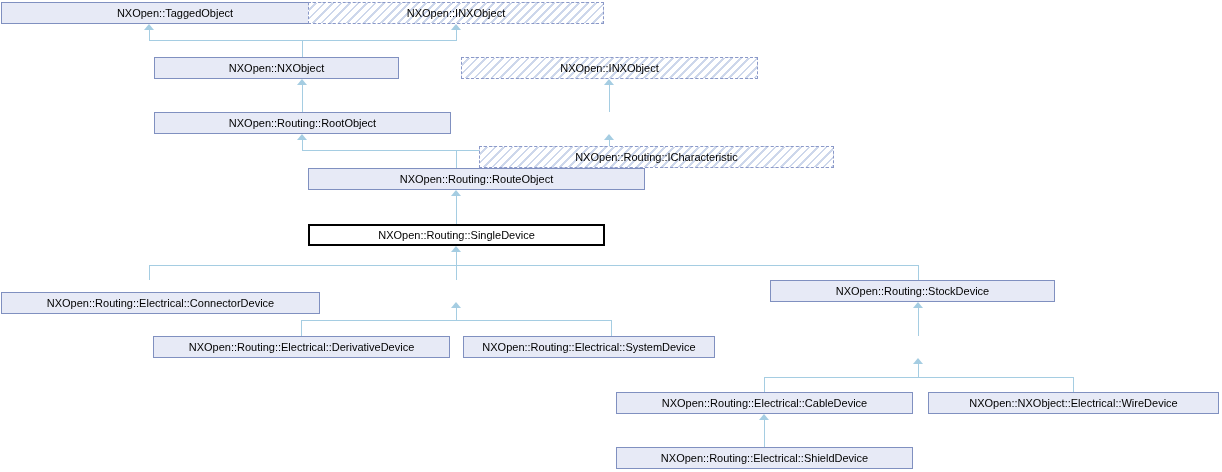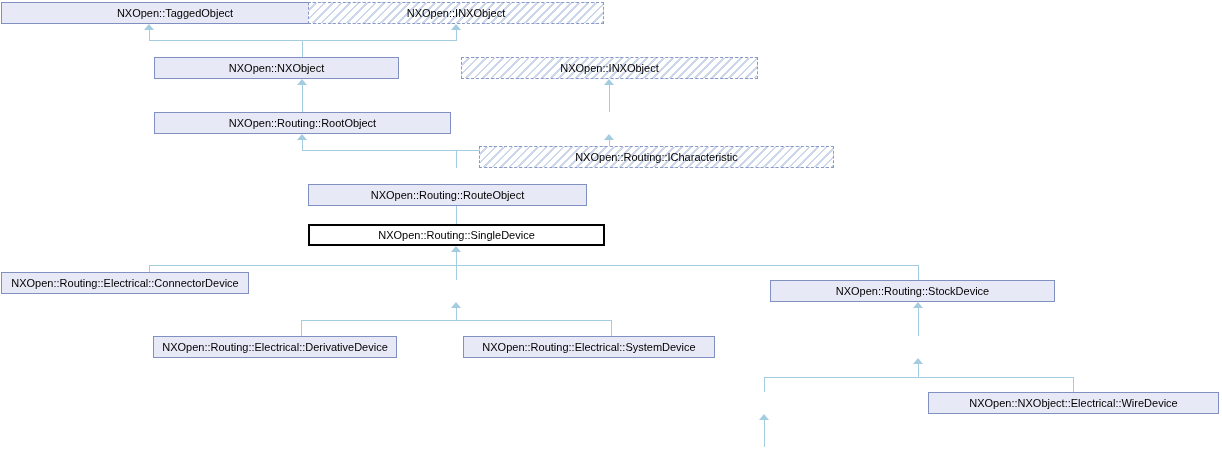--- a/index.html
+++ b/index.html
@@ -109,31 +109,33 @@
   <div class="node dashed" style="left:308px;top:2px;width:296px;">NXOpen::INXObject</div>
 
   <div class="node" style="left:154px;top:57px;width:245px;">NXOpen::NXObject</div>
 
   <div class="node dashed" style="left:461px;top:57px;width:297px;">NXOpen::INXObject</div>
 
   <div class="node" style="left:154px;top:112px;width:297px;">NXOpen::Routing::RootObject</div>
 
   <div class="node dashed" style="left:479px;top:112px;width:355px;margin-top:34px;">NXOpen::Routing::ICharacteristic</div>
 
-  <div class="node" style="left:308px;top:184px;width:279px;">NXOpen::Routing::RouteObject</div>
+  <div class="node" style="left:308px;top:168px;width:337px;">NXOpen::Routing::RouteObject</div>
 
   <div class="node focus" style="left:308px;top:224px;width:297px;">NXOpen::Routing::SingleDevice</div>
 
-  <div class="node" style="left:1px;top:272px;width:248px;">NXOpen::Routing::Electrical::ConnectorDevice</div>
+  <div class="node" style="left:1px;top:292px;width:319px;">NXOpen::Routing::Electrical::ConnectorDevice</div>
 
 
   <div class="node" style="left:770px;top:280px;width:285px;">NXOpen::Routing::StockDevice</div>
 
-  <div class="node" style="left:153px;top:336px;width:244px;">NXOpen::Routing::Electrical::DerivativeDevice</div>
+  <div class="node" style="left:153px;top:336px;width:297px;">NXOpen::Routing::Electrical::DerivativeDevice</div>
 
   <div class="node" style="left:463px;top:336px;width:252px;">NXOpen::Routing::Electrical::SystemDevice</div>
 
 
+  <div class="node" style="left:616px;top:392px;width:297px;">NXOpen::Routing::Electrical::CableDevice</div>
 
   <div class="node" style="left:928px;top:392px;width:291px;">NXOpen::NXObject::Electrical::WireDevice</div>
 
+  <div class="node" style="left:616px;top:447px;width:297px;">NXOpen::Routing::Electrical::ShieldDevice</div>
 
 </div>
 
 </body></html>

